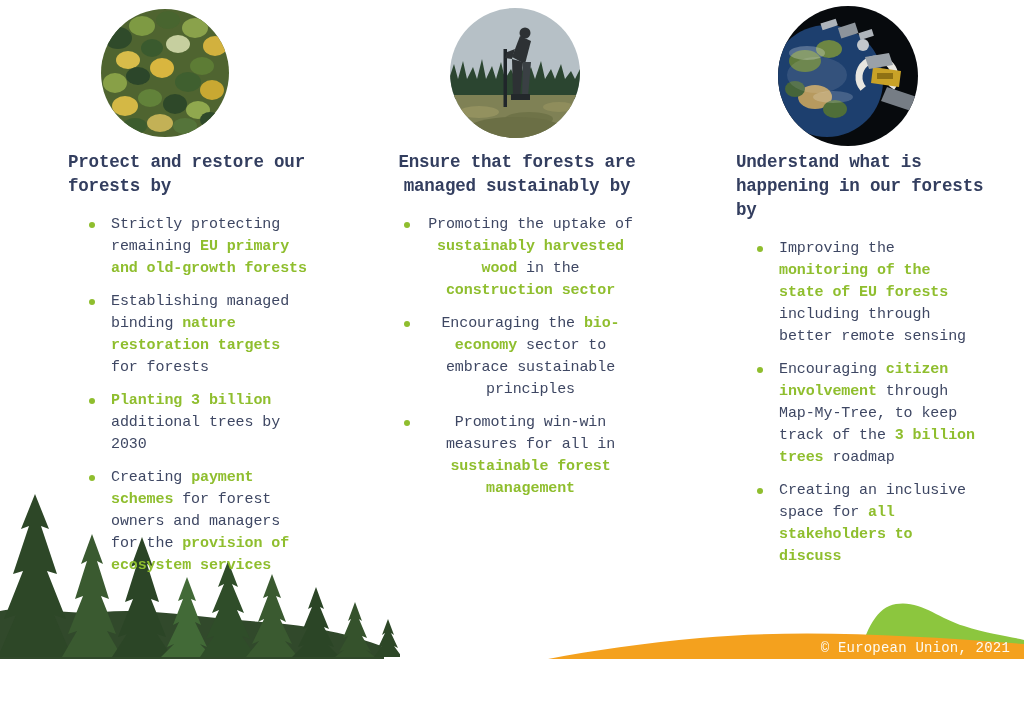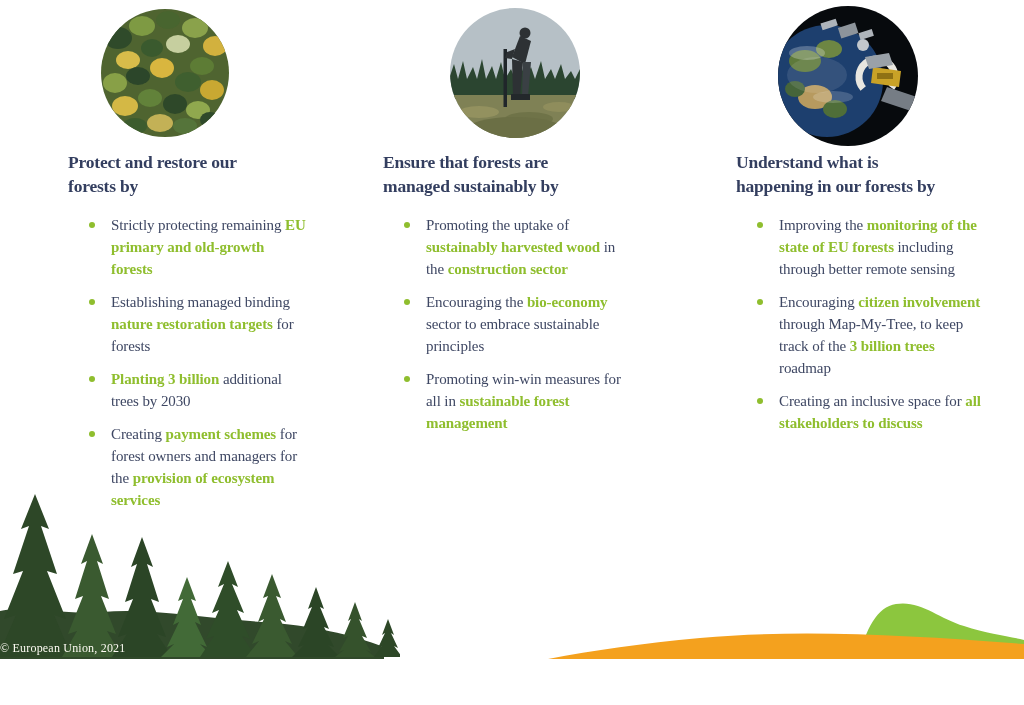--- a/index.html
+++ b/index.html
@@ -2,31 +2,31 @@
 <html><head>
 <meta charset="utf-8">
 <style>
   html, body { margin: 0; padding: 0; background: #ffffff; }
   .page {
     position: relative;
     width: 1024px;
     height: 659px;
     background: #ffffff;
     overflow: hidden;
-    font-family: Liberation Serif, serif;
+    font-family: Liberation Mono, monospace;
   }
   .photo { position: absolute; border-radius: 50%; overflow: hidden; }
   .photo svg { display: block; }
   .photo-1 { left: 100px; top: 8px;  width: 130px; height: 130px; }
   .photo-2 { left: 449px; top: 7px;  width: 132px; height: 132px; }
   .photo-3 { left: 777px; top: 5px;  width: 142px; height: 142px; }
 
   .column { position: absolute; top: 150px; z-index: 3; }
   .col-1 { left: 68px;  width: 256px; }
-  .col-2 { left: 383px; width: 268px; }
+  .col-2 { left: 383px; width: 268px; text-align: center; }
   .col-3 { left: 736px; width: 262px; }
 
   .heading {
     margin: 0 0 14px 0;
     font-size: 17.5px;
     line-height: 24px;
     font-weight: bold;
     color: #333e5f;
     white-space: pre-line;
     letter-spacing: -0.2px;
@@ -54,22 +54,22 @@
   }
   .hl { color: #8fbe2e; font-weight: bold; }
 
   .forest { position: absolute; left: 0; bottom: 0; z-index: 2; }
   .hill   { position: absolute; left: 848px; top: 598px; z-index: 0; }
   .wave   { position: absolute; left: 0; top: 625px; z-index: 1; }
 
   .footer {
     position: absolute;
     left: 0; right: 14px; bottom: 3px;
-    text-align: left;
-    font-size: 12px;
+    text-align: right;
+    font-size: 14px;
     color: #fdfbf3;
     z-index: 4;
     letter-spacing: 0.2px;
   }
 </style>
 </head>
 <body>
 
 <div class="page">
 

